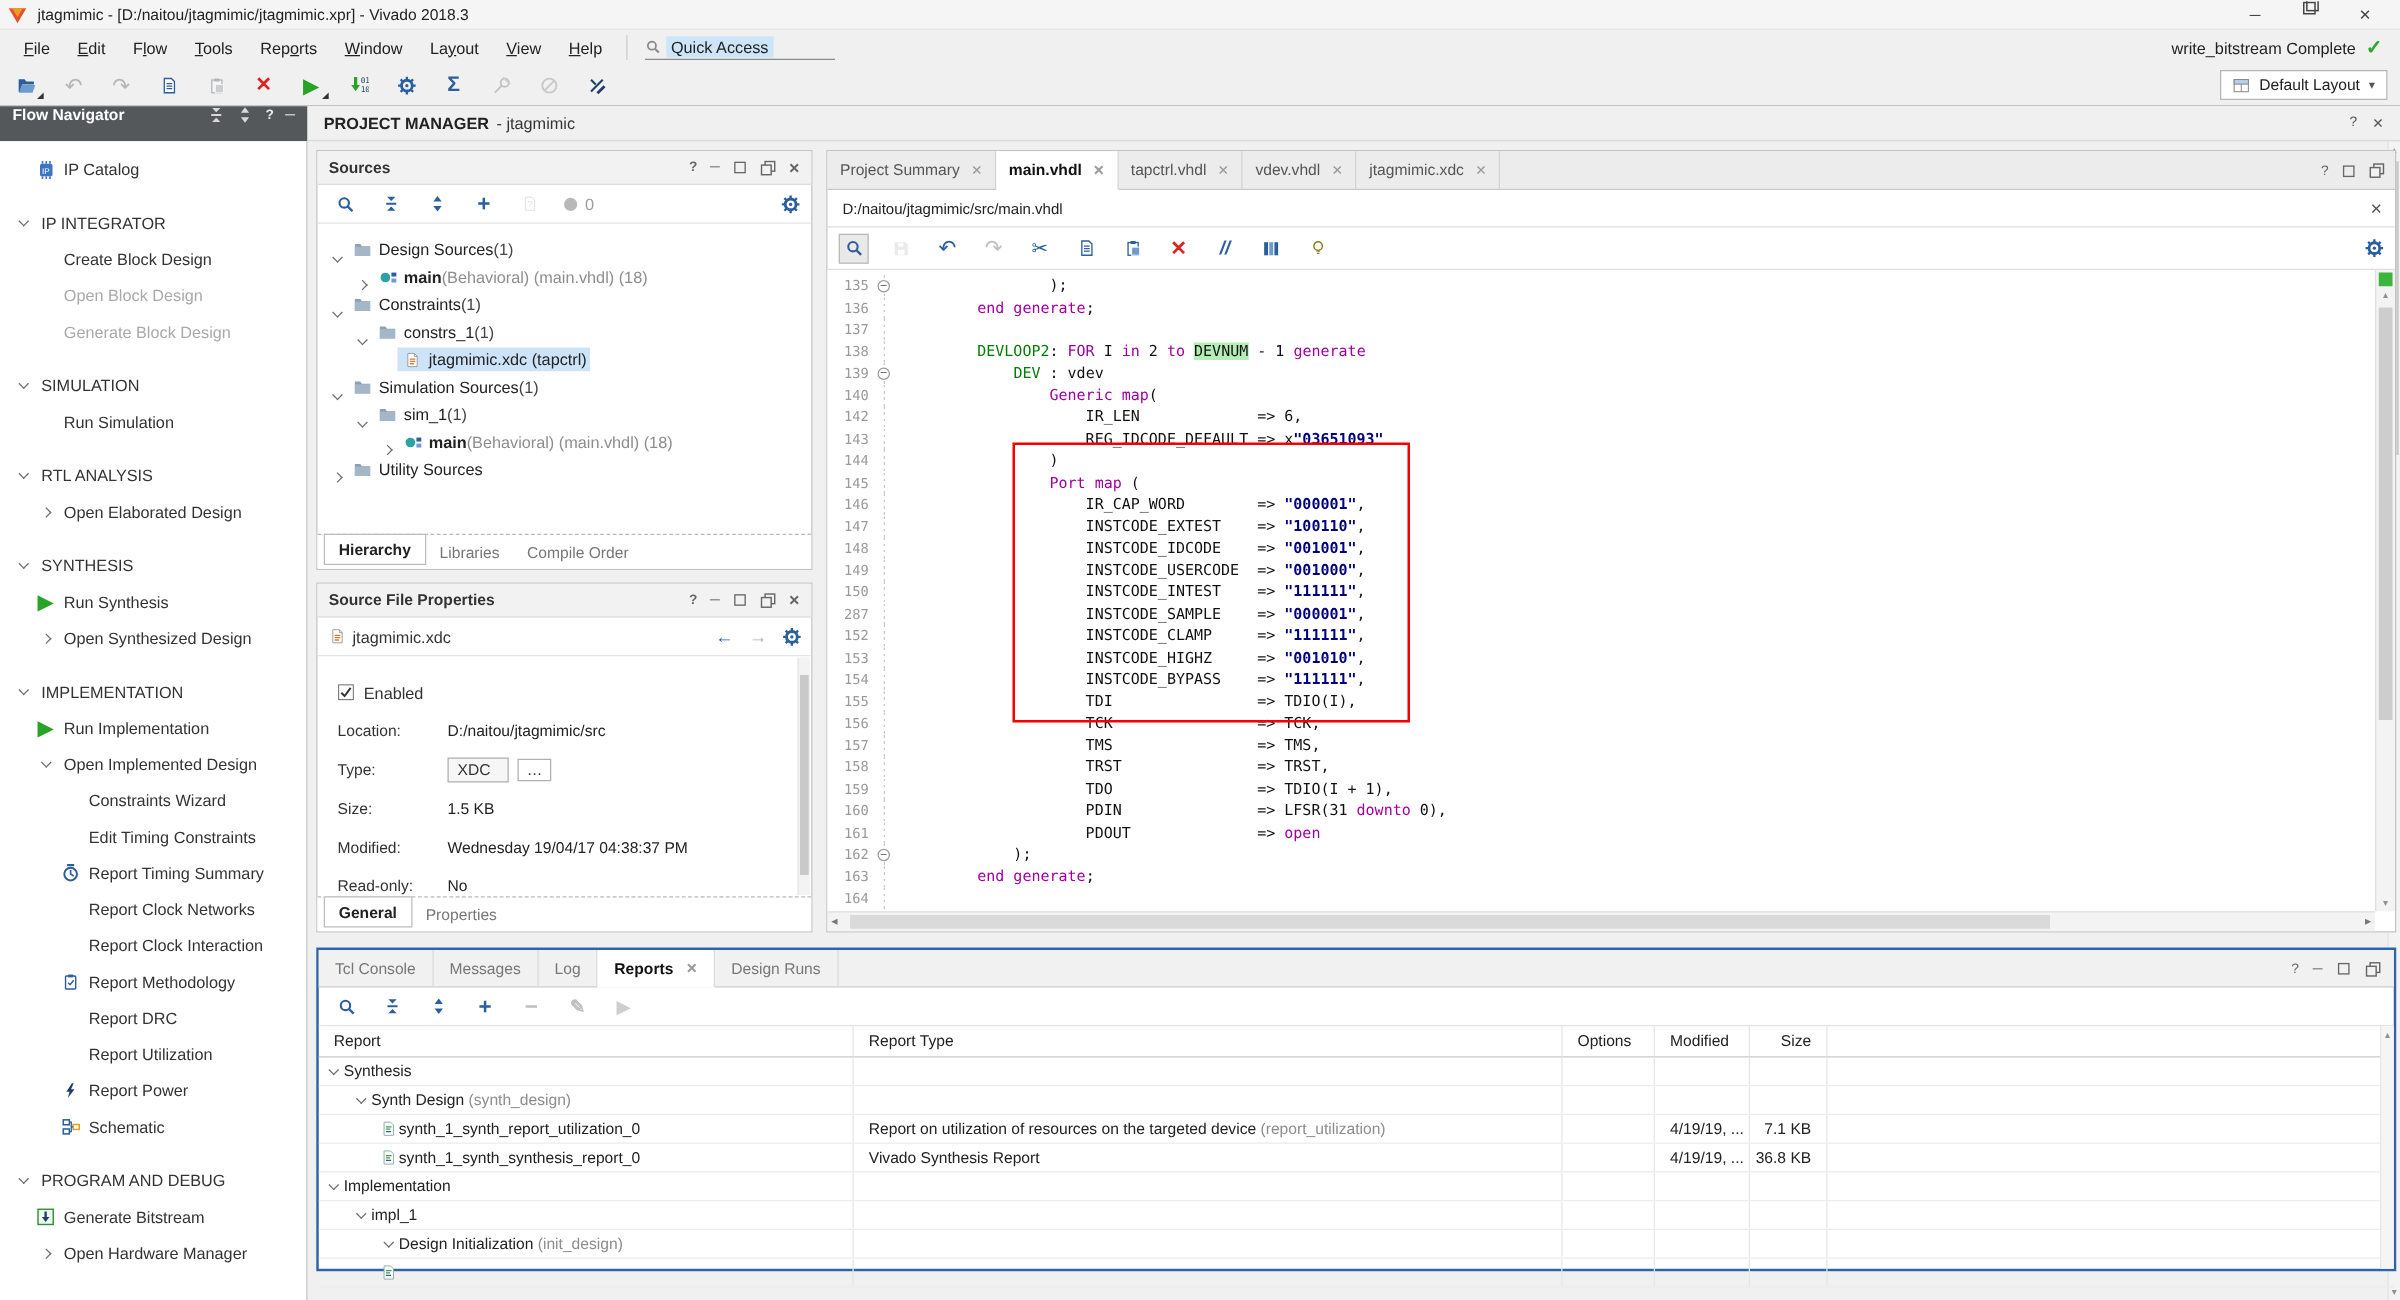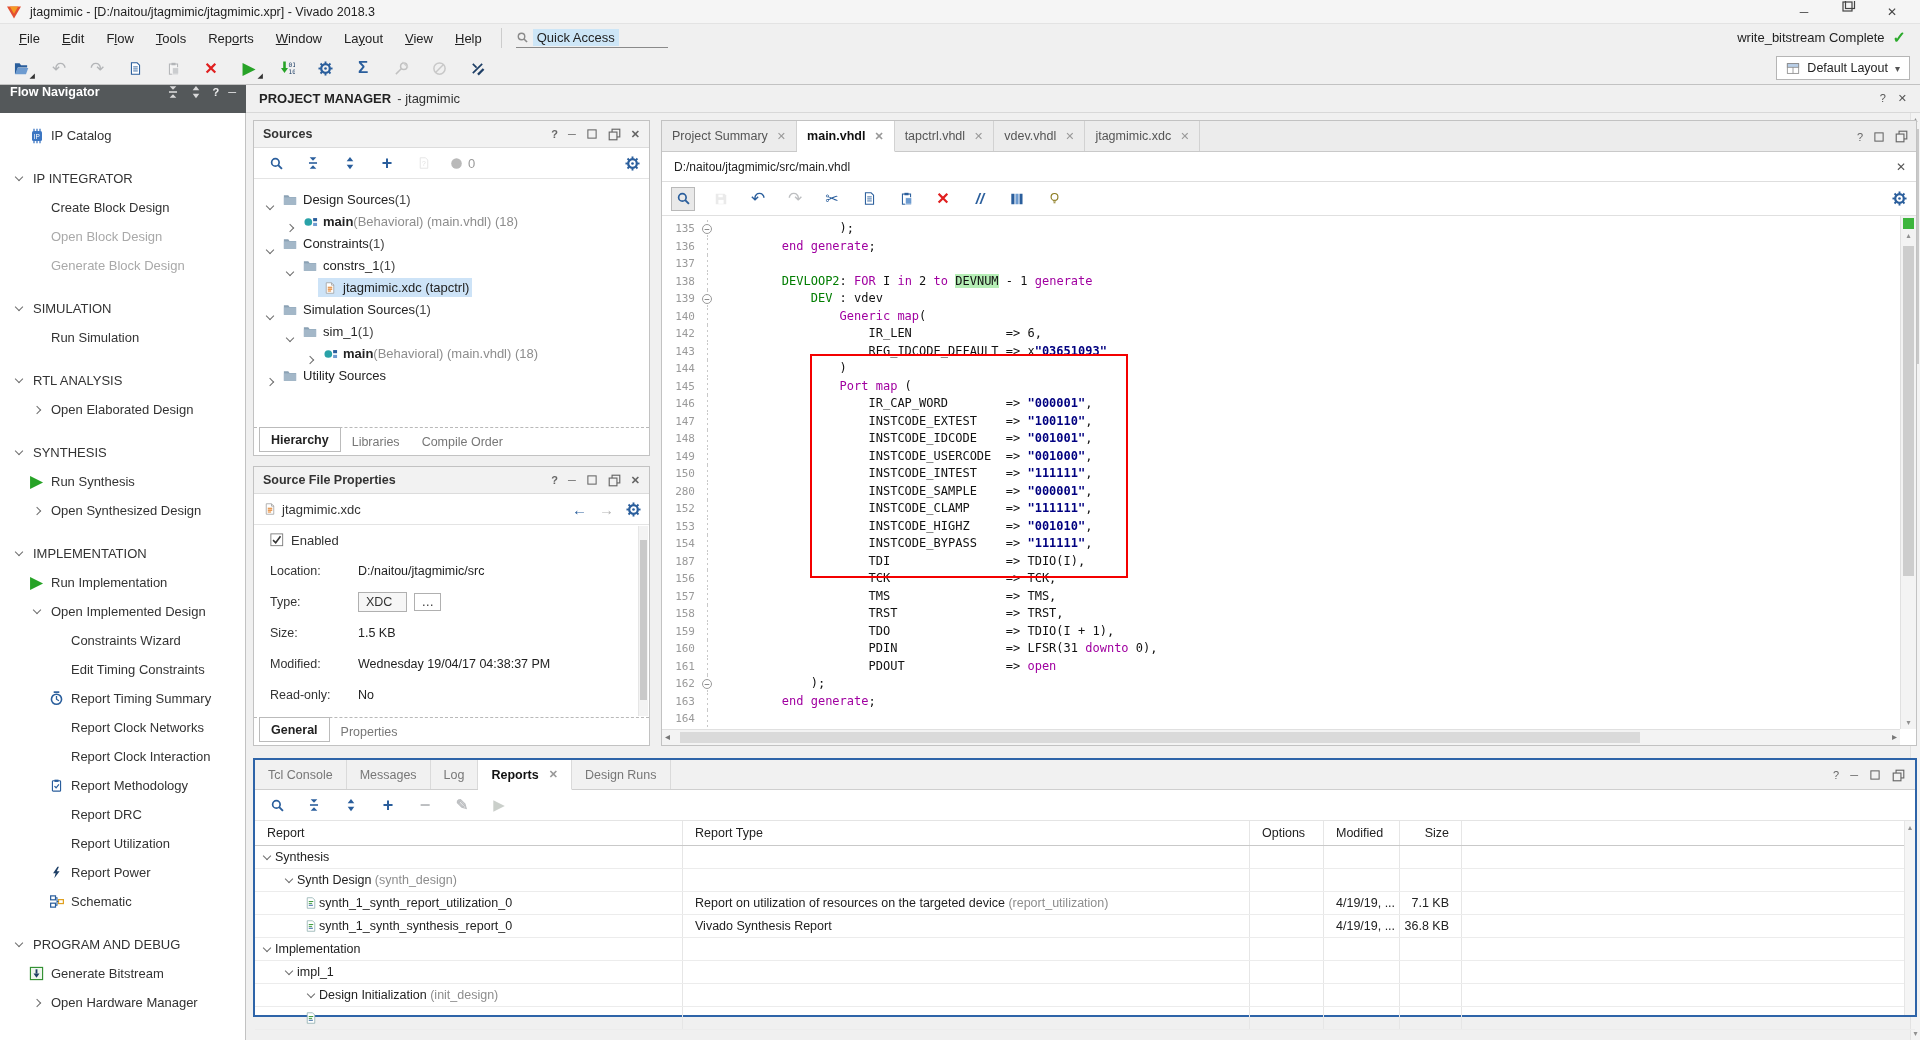--- a/index.html
+++ b/index.html
@@ -67,21 +67,21 @@
   .ssel{background:#cde3f7}
   .srow .lbl{padding:2px 3px;display:flex;align-items:center}
   .mut{color:#8d8d8d}
   
   .filebar{height:31px;border-bottom:1px solid #e4e4e4;display:flex;align-items:center;padding:0 10px;gap:6px;position:relative}
   .filebar .ric{position:absolute;right:8px;display:flex;gap:12px;align-items:center}
   .prow{height:31px;display:flex;align-items:center;padding:0 16px;font-size:12.5px}
   .prow .pl{width:88px;color:#333}
   .combo{border:1px solid #b0b0b0;background:#f6f6f6;padding:2px 14px 2px 7px;margin-right:7px}
   .dots{border:1px solid #b0b0b0;background:#fff;padding:1px 6px}
-  .pcheck{height:30px;display:flex;align-items:center;gap:7px;padding:0 16px;margin-top:0}
+  .pcheck{height:30px;display:flex;align-items:center;gap:7px;padding:0 16px;margin-top:14px}
   .psb{position:absolute;right:1px;top:59px;bottom:29px;width:10px;background:#f3f3f3;border-left:1px solid #e6e6e6}
   .psb .th{position:absolute;left:1px;right:1px;top:14px;bottom:16px;background:#c9c9c9}
   
   .etabs{height:31px;background:#ececec;border-bottom:1px solid #c9c9c9;display:flex;align-items:stretch;position:relative}
   .etab{display:flex;align-items:center;padding:0 10px;border-right:1px solid #d2d2d2;color:#555;font-size:12.5px;gap:9px}
   .etab.act{background:#fff;color:#111;font-weight:bold;margin-bottom:-1px;border-bottom:1px solid #fff}
   .tx{color:#999;font-size:11px}
   .eic{position:absolute;right:8px;top:0;height:31px;display:flex;gap:10px;align-items:center;color:#666;font-size:11px}
   .pathbar{height:30px;border-bottom:1px solid #dedede;display:flex;align-items:center;padding:0 12px;font-size:12px;color:#222;position:relative}
   .pathbar .px{position:absolute;right:10px;color:#555}
@@ -917,25 +917,25 @@
           <div class="cline"><span class="lnum">140</span><span class="fold"></span><span class="ct"><span class="cp">                </span><span class="ck">Generic map</span><span class="cp">(</span></span></div>
           <div class="cline"><span class="lnum">142</span><span class="fold"></span><span class="ct"><span class="cp">                    IR_LEN             =&gt; 6,</span></span></div>
           <div class="cline"><span class="lnum">143</span><span class="fold"></span><span class="ct"><span class="cp">                    REG_IDCODE_DEFAULT =&gt; x</span><span class="cs">"03651093"</span></span></div>
           <div class="cline"><span class="lnum">144</span><span class="fold"></span><span class="ct"><span class="cp">                )</span></span></div>
           <div class="cline"><span class="lnum">145</span><span class="fold"></span><span class="ct"><span class="cp">                </span><span class="ck">Port map</span><span class="cp"> (</span></span></div>
           <div class="cline"><span class="lnum">146</span><span class="fold"></span><span class="ct"><span class="cp">                    IR_CAP_WORD        =&gt; </span><span class="cs">"000001"</span><span class="cp">,</span></span></div>
           <div class="cline"><span class="lnum">147</span><span class="fold"></span><span class="ct"><span class="cp">                    INSTCODE_EXTEST    =&gt; </span><span class="cs">"100110"</span><span class="cp">,</span></span></div>
           <div class="cline"><span class="lnum">148</span><span class="fold"></span><span class="ct"><span class="cp">                    INSTCODE_IDCODE    =&gt; </span><span class="cs">"001001"</span><span class="cp">,</span></span></div>
           <div class="cline"><span class="lnum">149</span><span class="fold"></span><span class="ct"><span class="cp">                    INSTCODE_USERCODE  =&gt; </span><span class="cs">"001000"</span><span class="cp">,</span></span></div>
           <div class="cline"><span class="lnum">150</span><span class="fold"></span><span class="ct"><span class="cp">                    INSTCODE_INTEST    =&gt; </span><span class="cs">"111111"</span><span class="cp">,</span></span></div>
-          <div class="cline"><span class="lnum">280</span><span class="fold"></span><span class="ct"><span class="cp">                    INSTCODE_SAMPLE    =&gt; </span><span class="cs">"000001"</span><span class="cp">,</span></span></div>
+          <div class="cline"><span class="lnum">287</span><span class="fold"></span><span class="ct"><span class="cp">                    INSTCODE_SAMPLE    =&gt; </span><span class="cs">"000001"</span><span class="cp">,</span></span></div>
           <div class="cline"><span class="lnum">152</span><span class="fold"></span><span class="ct"><span class="cp">                    INSTCODE_CLAMP     =&gt; </span><span class="cs">"111111"</span><span class="cp">,</span></span></div>
           <div class="cline"><span class="lnum">153</span><span class="fold"></span><span class="ct"><span class="cp">                    INSTCODE_HIGHZ     =&gt; </span><span class="cs">"001010"</span><span class="cp">,</span></span></div>
           <div class="cline"><span class="lnum">154</span><span class="fold"></span><span class="ct"><span class="cp">                    INSTCODE_BYPASS    =&gt; </span><span class="cs">"111111"</span><span class="cp">,</span></span></div>
-          <div class="cline"><span class="lnum">187</span><span class="fold"></span><span class="ct"><span class="cp">                    TDI                =&gt; TDIO(I),</span></span></div>
+          <div class="cline"><span class="lnum">155</span><span class="fold"></span><span class="ct"><span class="cp">                    TDI                =&gt; TDIO(I),</span></span></div>
           <div class="cline"><span class="lnum">156</span><span class="fold"></span><span class="ct"><span class="cp">                    TCK                =&gt; TCK,</span></span></div>
           <div class="cline"><span class="lnum">157</span><span class="fold"></span><span class="ct"><span class="cp">                    TMS                =&gt; TMS,</span></span></div>
           <div class="cline"><span class="lnum">158</span><span class="fold"></span><span class="ct"><span class="cp">                    TRST               =&gt; TRST,</span></span></div>
           <div class="cline"><span class="lnum">159</span><span class="fold"></span><span class="ct"><span class="cp">                    TDO                =&gt; TDIO(I + 1),</span></span></div>
           <div class="cline"><span class="lnum">160</span><span class="fold"></span><span class="ct"><span class="cp">                    PDIN               =&gt; LFSR(31 </span><span class="ck">downto</span><span class="cp"> 0),</span></span></div>
           <div class="cline"><span class="lnum">161</span><span class="fold"></span><span class="ct"><span class="cp">                    PDOUT              =&gt; </span><span class="ck">open</span></span></div>
           <div class="cline"><span class="lnum">162</span><span class="fold"><span class="fbox">−</span></span><span class="ct"><span class="cp">            );</span></span></div>
           <div class="cline"><span class="lnum">163</span><span class="fold"></span><span class="ct"><span class="cp">        </span><span class="ck">end generate</span><span class="cp">;</span></span></div>
           <div class="cline"><span class="lnum">164</span><span class="fold"></span><span class="ct"><span class="cp"></span></span></div>
           <div class="redbox"></div>

